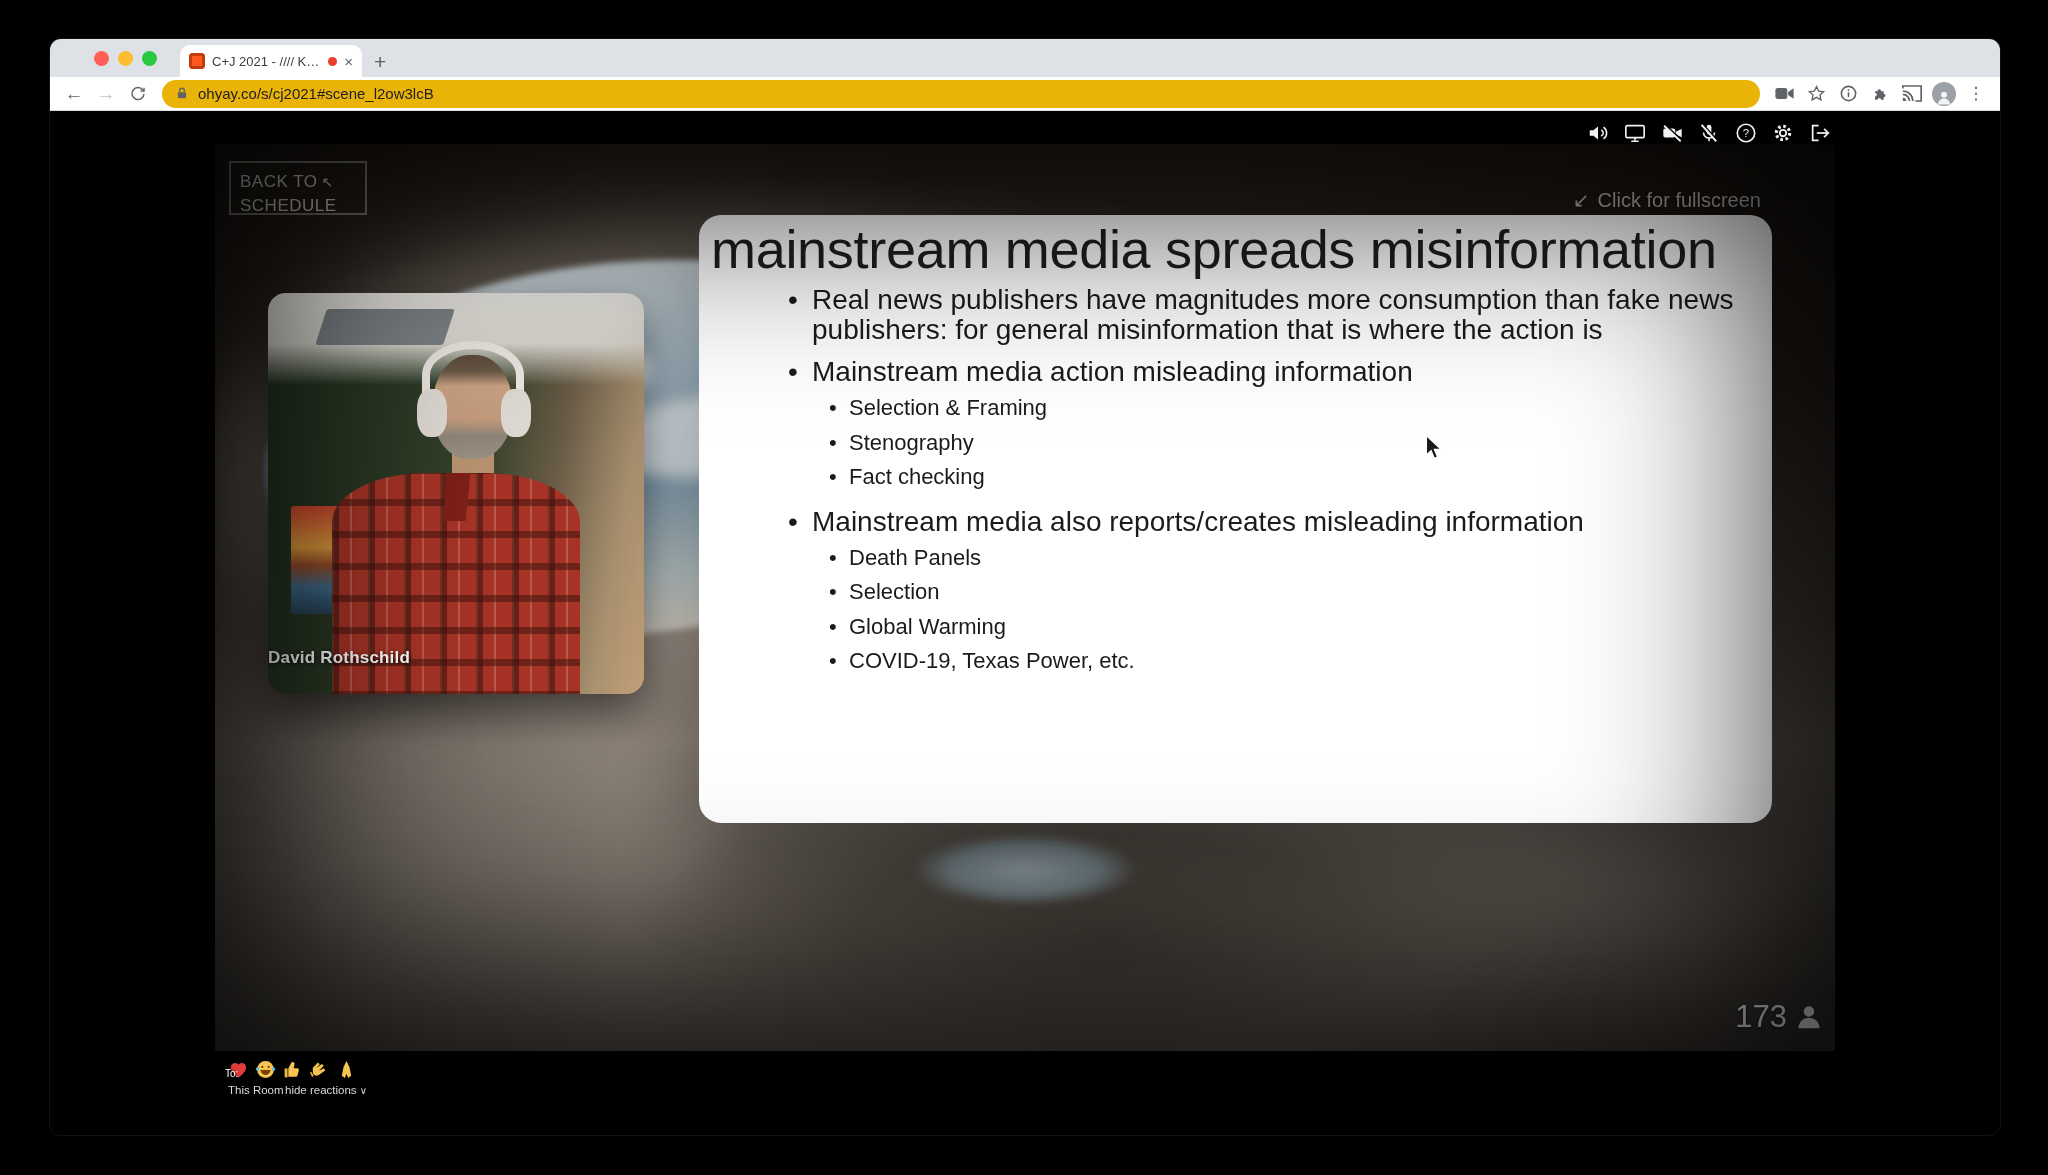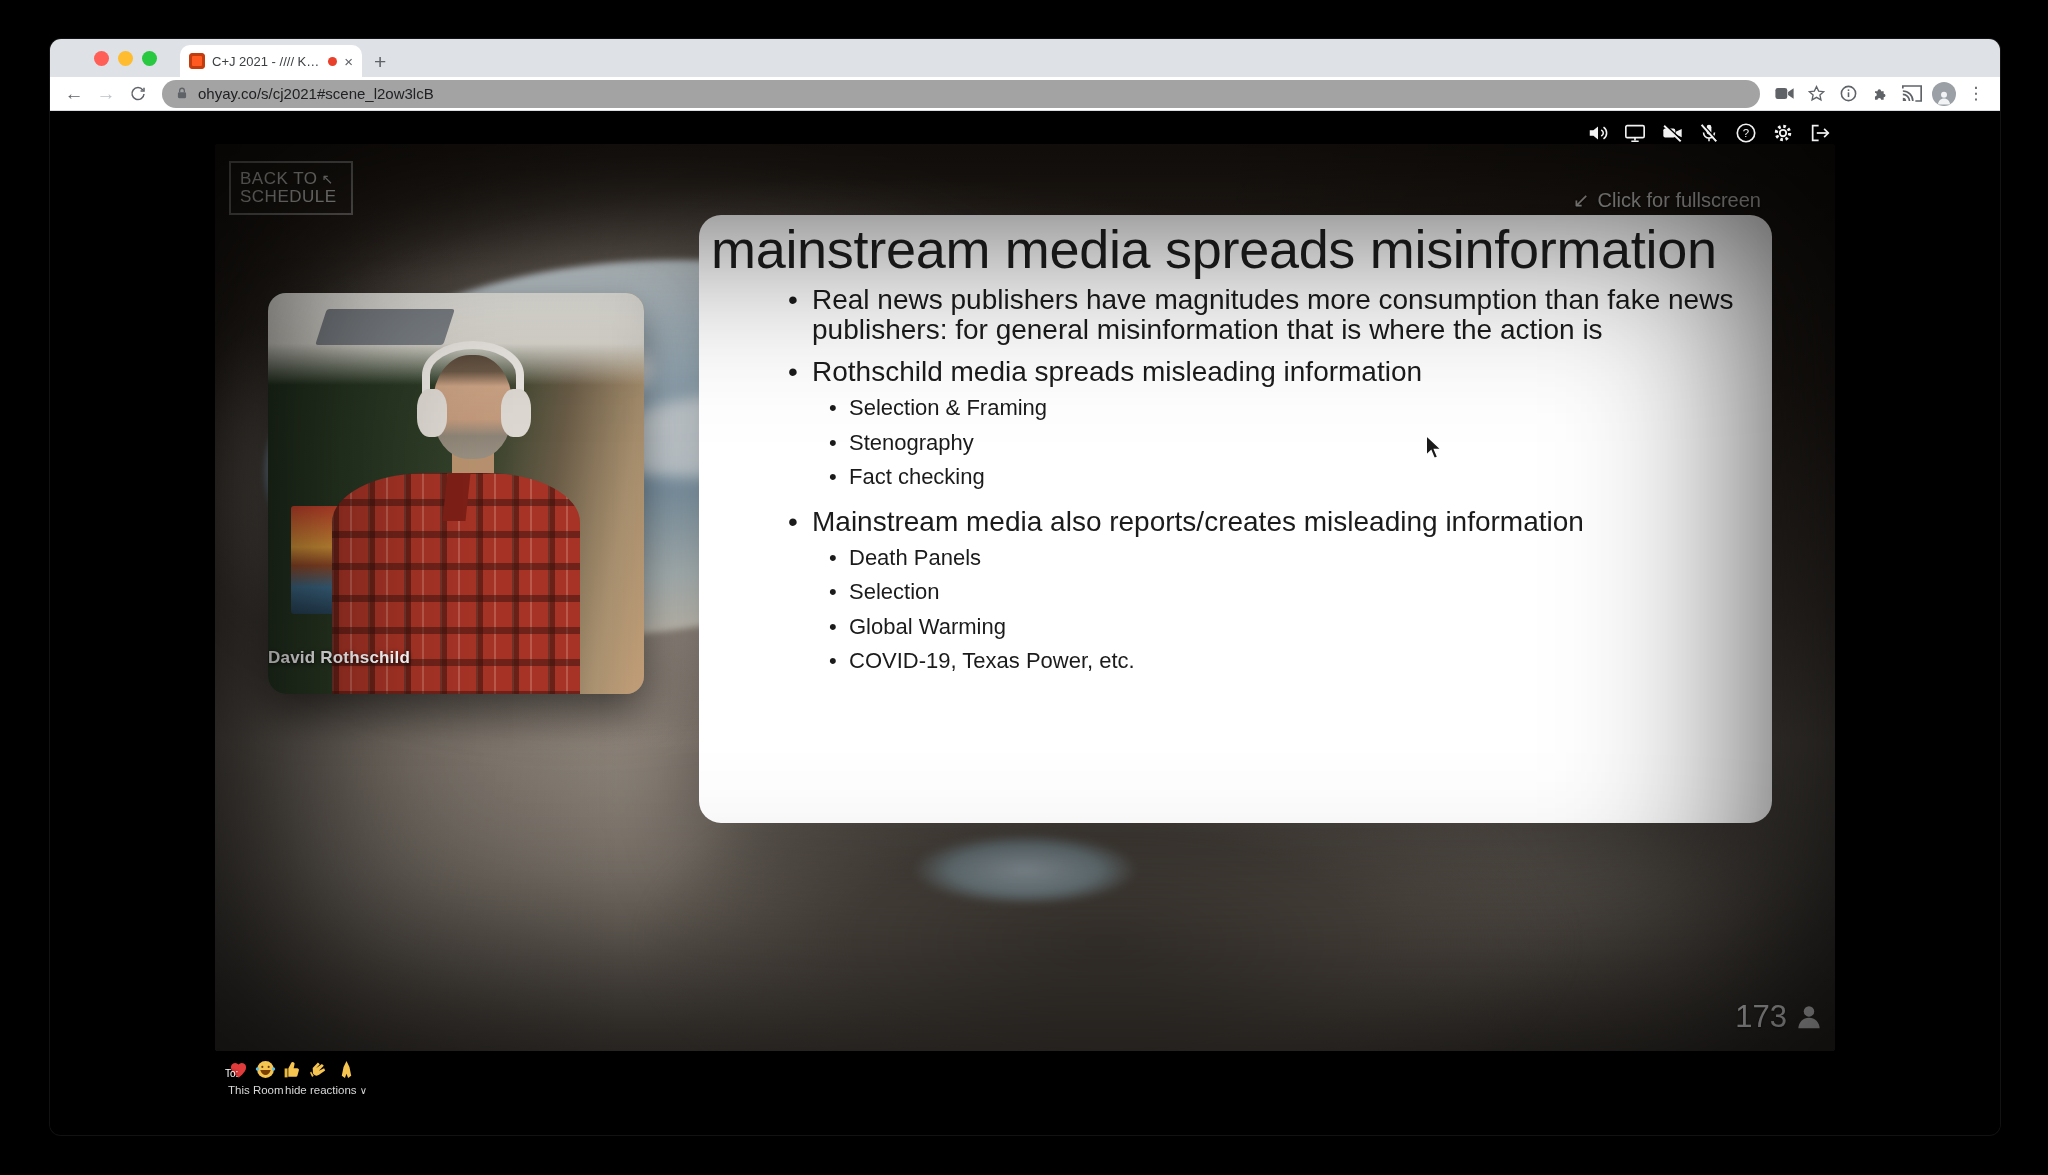--- a/index.html
+++ b/index.html
@@ -25,21 +25,21 @@
                text-overflow:ellipsis; flex:1; }
   .rec-dot { width:9px; height:9px; border-radius:50%; background:#e8402a; flex:none; }
   .tab-close { font-size:15px; color:#5f6368; flex:none; line-height:1; }
   .newtab { font-size:21px; color:#5f6368; margin:0 0 5px 12px; line-height:1; }
 
   .toolbar { height:34px; background:#fff; border-bottom:1px solid #dadce0;
              display:flex; align-items:center; padding:0 10px; gap:4px; }
   .navbtn { width:28px; height:28px; display:flex; align-items:center; justify-content:center;
             font-size:19px; color:#5f6368; border-radius:50%; flex:none; }
   .navbtn.disabled { color:#bdc1c6; }
-  .omnibox { flex:1; height:28px; background:#a3a3a3; border-radius:14px;
+  .omnibox { flex:1; height:28px; background:#eab308; border-radius:14px;
              display:flex; align-items:center; gap:9px; padding:0 13px; margin:0 6px; }
   .url { font-size:15px; color:#202124; }
   .tbicon { width:28px; height:26px; display:flex; align-items:center; justify-content:center; flex:none; }
   .avatar { width:24px; height:24px; border-radius:50%; background:#9aa0a6;
             display:flex; align-items:flex-end; justify-content:center; overflow:hidden; }
   .kebab { font-size:17px; color:#5f6368; }
 
   
   .content { position:relative; height:1023px; background:#000; }
 
@@ -63,23 +63,23 @@
   .cloud.c1 { left:12%; top:16%; width:42%; height:26%; }
   .cloud.c2 { left:45%; top:38%; width:38%; height:22%; opacity:.7; }
   .floor-disc { position:absolute; left:26%; top:66%; width:58%; height:44%; border-radius:50%;
                 background:radial-gradient(closest-side,#413b35 0%,#524b44 55%,rgba(110,102,94,0) 100%);
                 filter:blur(7px); }
   .puddle { position:absolute; left:43%; top:76%; width:14%; height:8%; border-radius:50%;
             background:radial-gradient(closest-side,#aec0cb 0%,#83979f 65%,rgba(90,100,105,0) 100%);
             filter:blur(3px); opacity:.8; }
 
   
-  .bts { position:absolute; left:14px; top:17px; width:124px; height:54px;
+  .bts { position:absolute; left:14px; top:17px; width:138px; height:54px;
          background:rgba(35,30,25,0.45); border:2px solid rgba(190,190,190,0.55);
-         color:#cfcdc9; font-size:17px; letter-spacing:.5px; line-height:18px;
+         color:#cfcdc9; font-size:17px; letter-spacing:.5px; line-height:24px;
          padding:7px 0 0 9px; }
   .bts .arr { font-size:14px; margin-left:4px; }
 
   
   .fshint { position:absolute; right:74px; top:44px; color:rgba(222,220,216,0.85);
             font-size:20px; text-shadow:0 1px 3px rgba(0,0,0,.6); display:flex; gap:8px; align-items:center; }
 
   
   .tile { position:absolute; left:53px; top:149px; width:376px; height:401px; border-radius:18px;
           overflow:hidden; box-shadow:0 18px 45px rgba(0,0,0,0.55);
@@ -300,21 +300,21 @@
         <div class="earcup l"></div>
         <div class="earcup r"></div>
         <div class="shirt"></div>
         <div class="collar"></div>
         <div class="pname">David Rothschild</div>
       </div>
 
       <div class="slide">
         <h1>mainstream media spreads misinformation</h1>
         <div class="item-l1"><span>Real news publishers have magnitudes more consumption than fake news publishers: for general misinformation that is where the action is</span></div>
-        <div class="item-l1"><span>Rothschild media spreads misleading information</span></div>
+        <div class="item-l1"><span>Mainstream media action misleading information</span></div>
         <div class="item-l2"><span>Selection &amp; Framing</span></div>
         <div class="item-l2"><span>Stenography</span></div>
         <div class="item-l2"><span>Fact checking</span></div>
         <div class="item-l1"><span>Mainstream media also reports/creates misleading information</span></div>
         <div class="item-l2"><span>Death Panels</span></div>
         <div class="item-l2"><span>Selection</span></div>
         <div class="item-l2"><span>Global Warming</span></div>
         <div class="item-l2"><span>COVID-19, Texas Power, etc.</span></div>
       </div>
 

